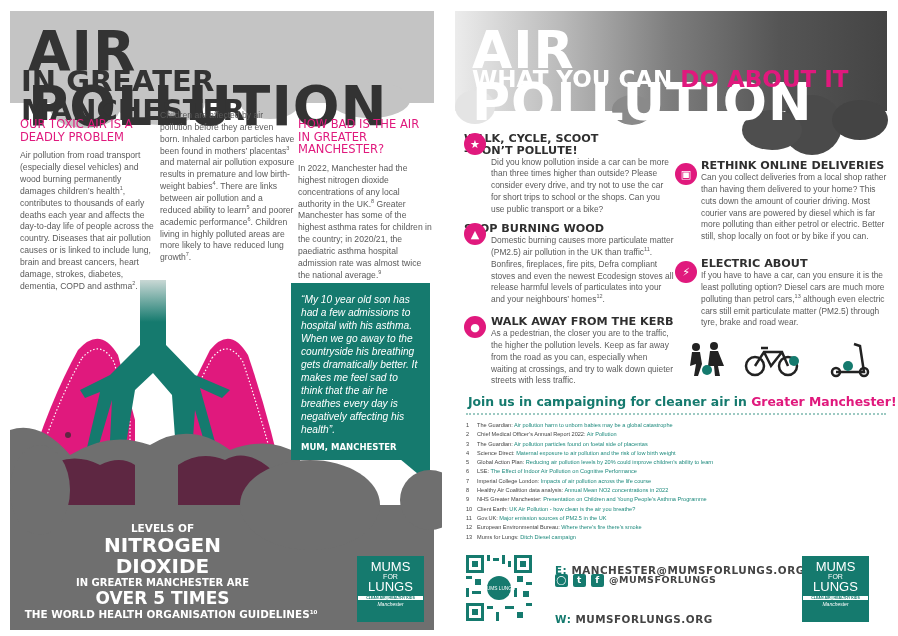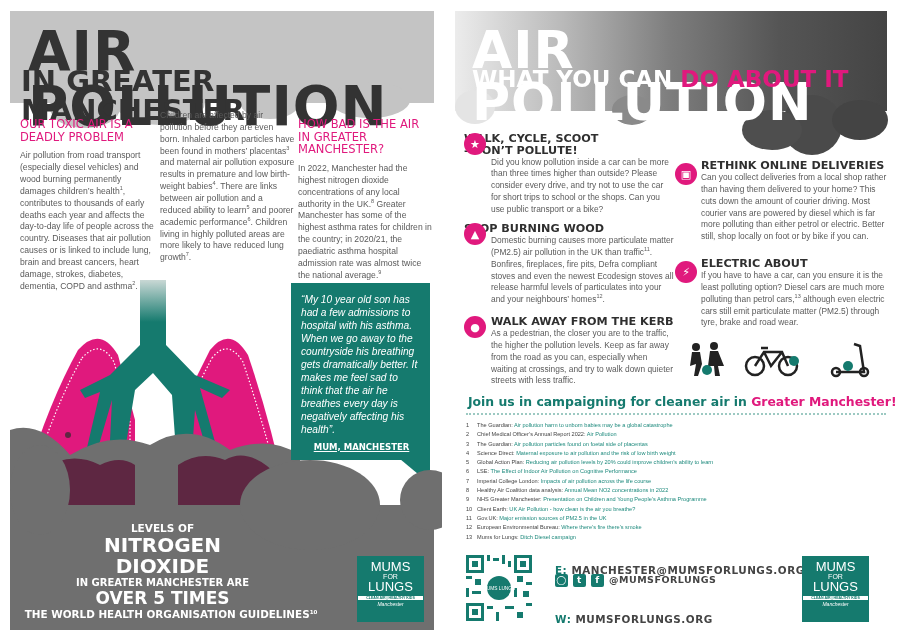--- a/index.html
+++ b/index.html
@@ -16,21 +16,21 @@
   .l-title1 { position: absolute; left: 28px; top: 24px; font-family: "DejaVu Sans", sans-serif; font-weight: 900; font-size: 55px; letter-spacing: 1px; color: #333333; line-height: 1; font-weight: bold; }
   .l-title2 { position: absolute; left: 21px; top: 67px; font-weight: bold; font-size: 29px; color: #333333; line-height: 1; letter-spacing: 0px; }
 
   .col { position: absolute; top: 110px; width: 135px; }
   .col h3 { color: #e0197d; font-size: 11.5px; font-weight: normal; line-height: 1.1; margin-bottom: 7px; margin-top: 8px; }
   .col p { color: #5a5a5a; font-family: "Liberation Sans", sans-serif; font-size: 8.6px; line-height: 1.38; }
   sup { font-size: 5.5px; vertical-align: super; line-height: 0; }
 
   .quote-box { position: absolute; left: 291px; top: 283px; width: 139px; height: 177px; background: #157a6e; color: #fff; padding: 10px 8px 8px 10px; }
   .quote-box .q { font-family: "Liberation Sans", sans-serif; font-style: italic; font-size: 10.2px; line-height: 1.28; }
-  .quote-box .att { font-weight: bold; font-size: 8.5px; text-align: center; margin-top: 5px; text-decoration: underline; }
+  .quote-box .att { font-weight: bold; font-size: 8.5px; text-align: left; margin-top: 5px; }
   .quote-tail { position: absolute; left: 400px; top: 459px; width: 0; height: 0; border-left: 30px solid transparent; border-top: 25px solid #157a6e; }
 
   .l-bottom { position: absolute; left: 10px; top: 505px; width: 424px; height: 125px; background: #6f6f6f; }
   .fumes { position: absolute; background: #6f6f6f; border-radius: 50%; }
   .stat { position: absolute; left: 0; width: 325px; text-align: center; color: #fff; font-weight: bold; line-height: 1; }
   .mfl-logo { position: absolute; background: #157a6e; color: #fff; text-align: center; font-family: "Liberation Sans", sans-serif; }
   .mfl-logo .m1 { line-height: 1; }
   .mfl-logo .band { background: #fff; color: #157a6e; font-weight: bold; }
   .mfl-logo .loc { font-style: italic; }
 

